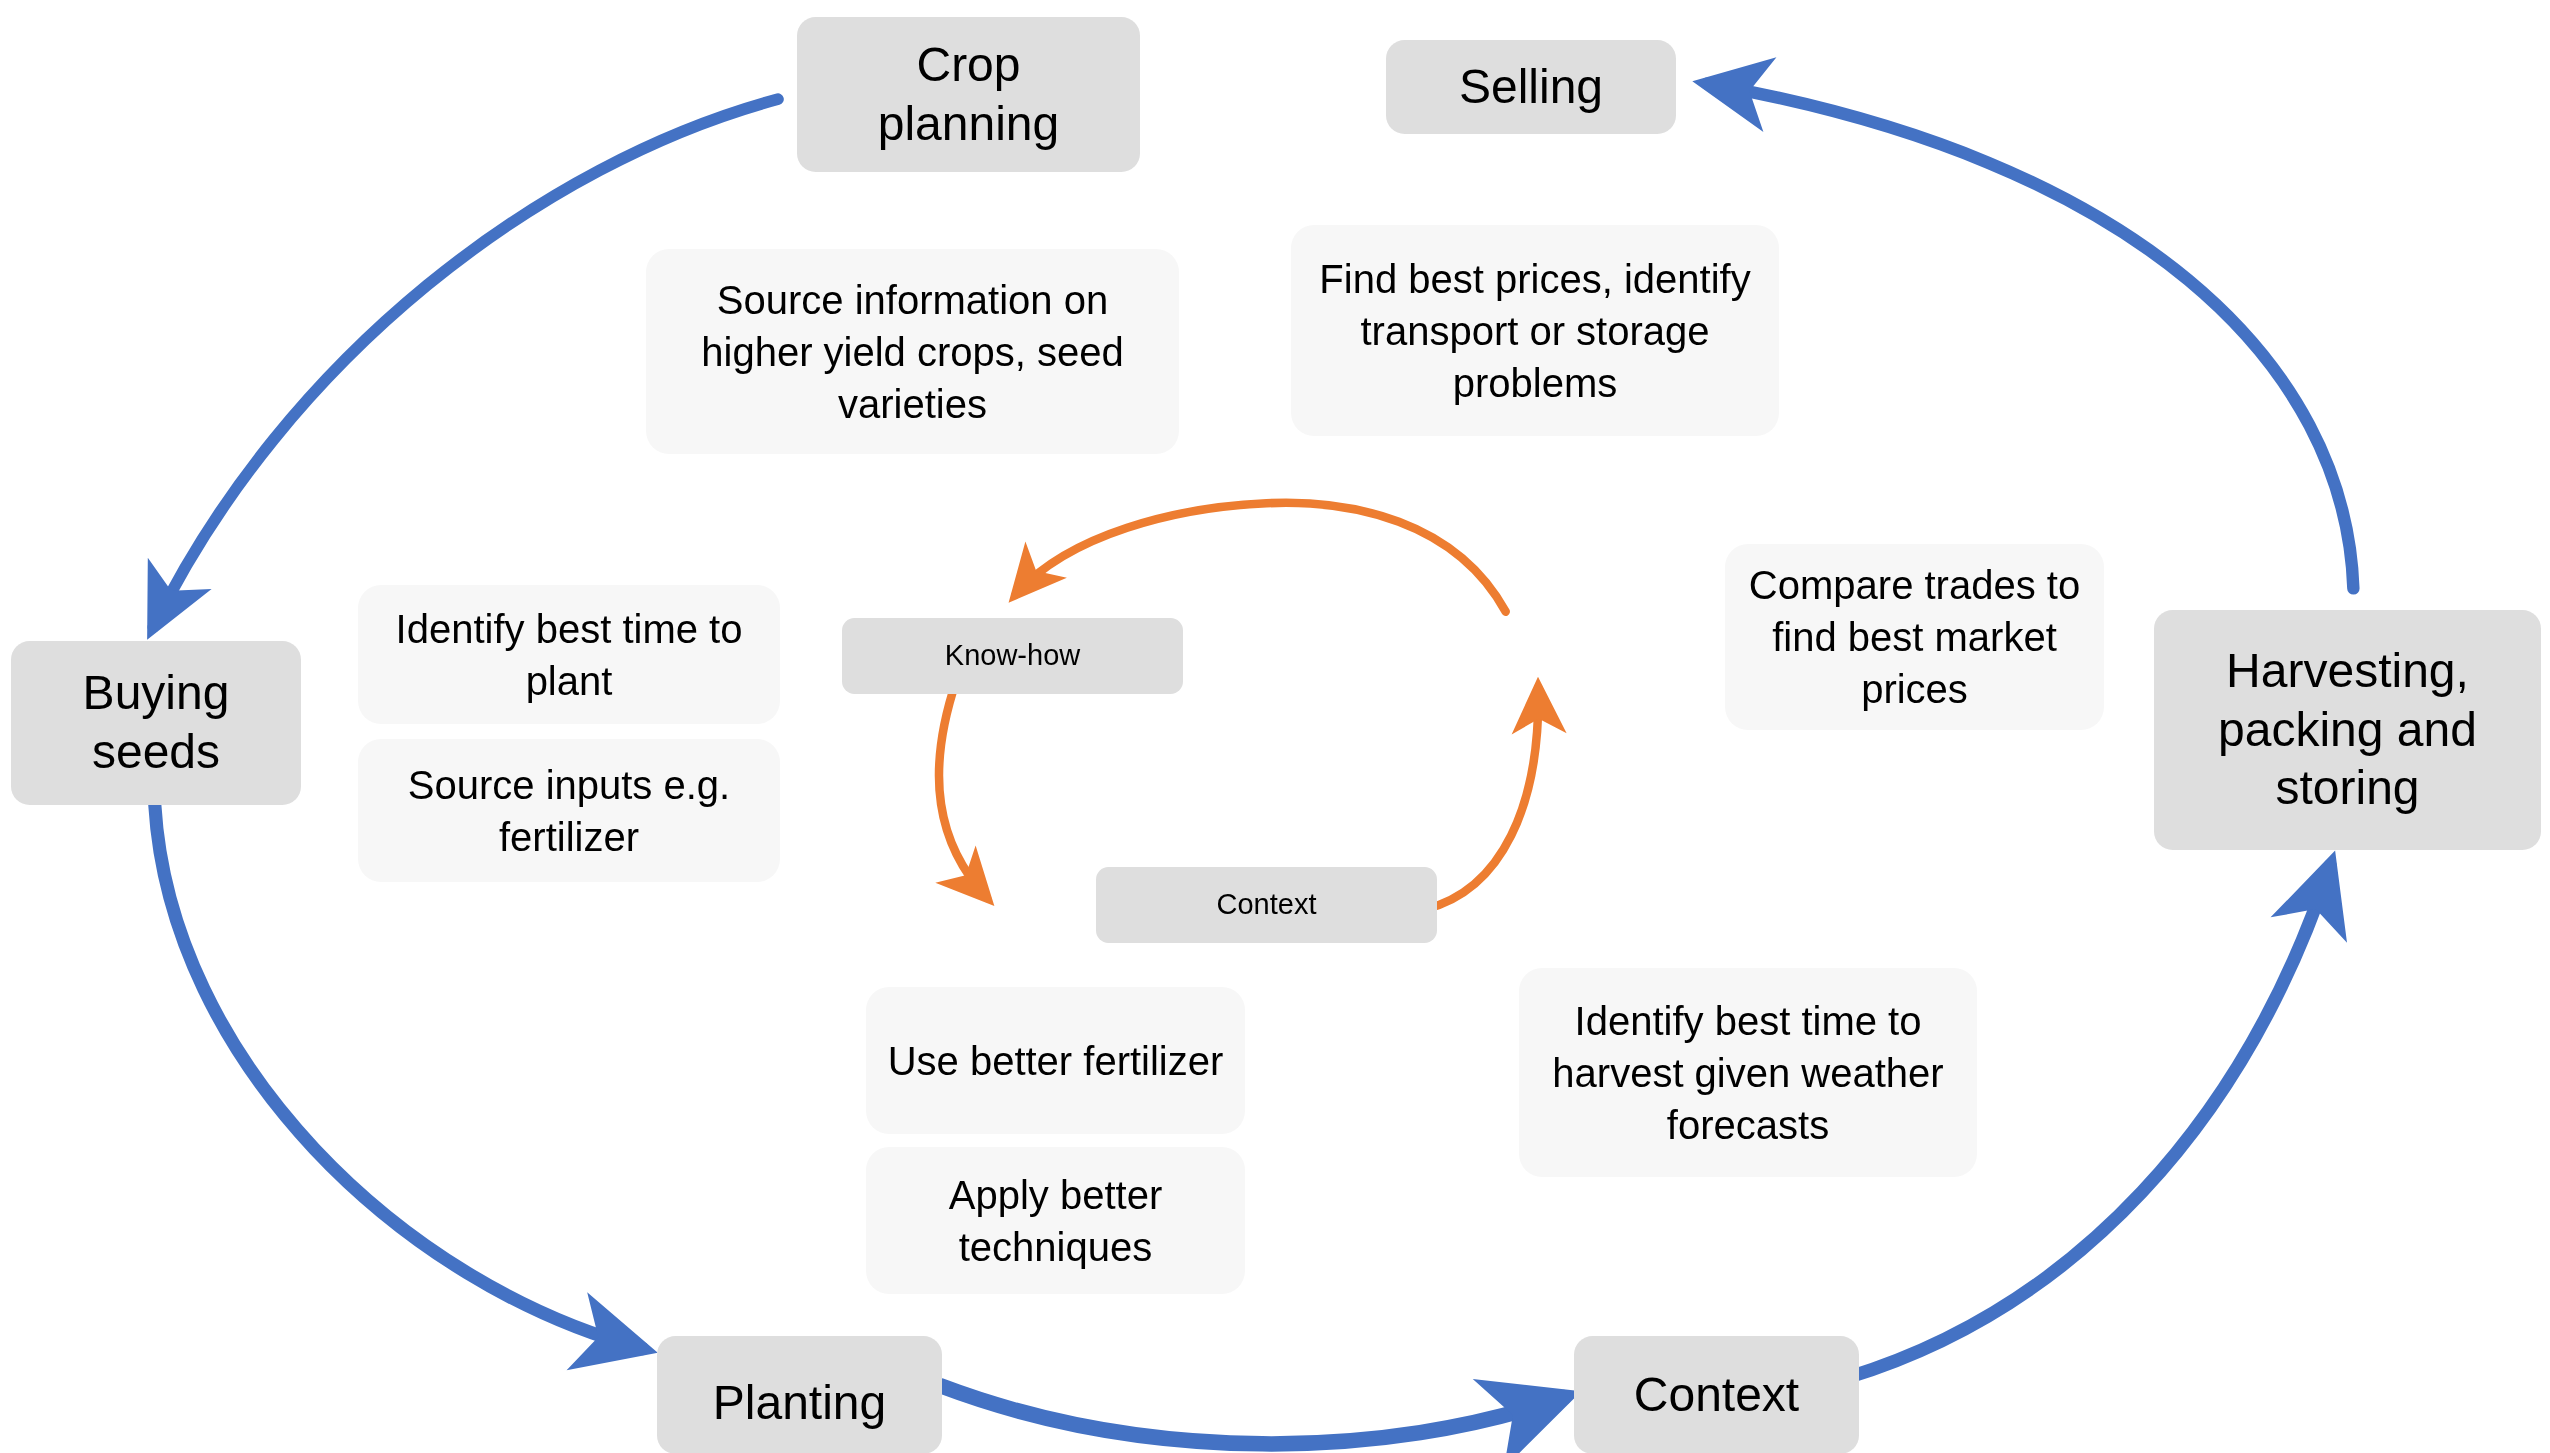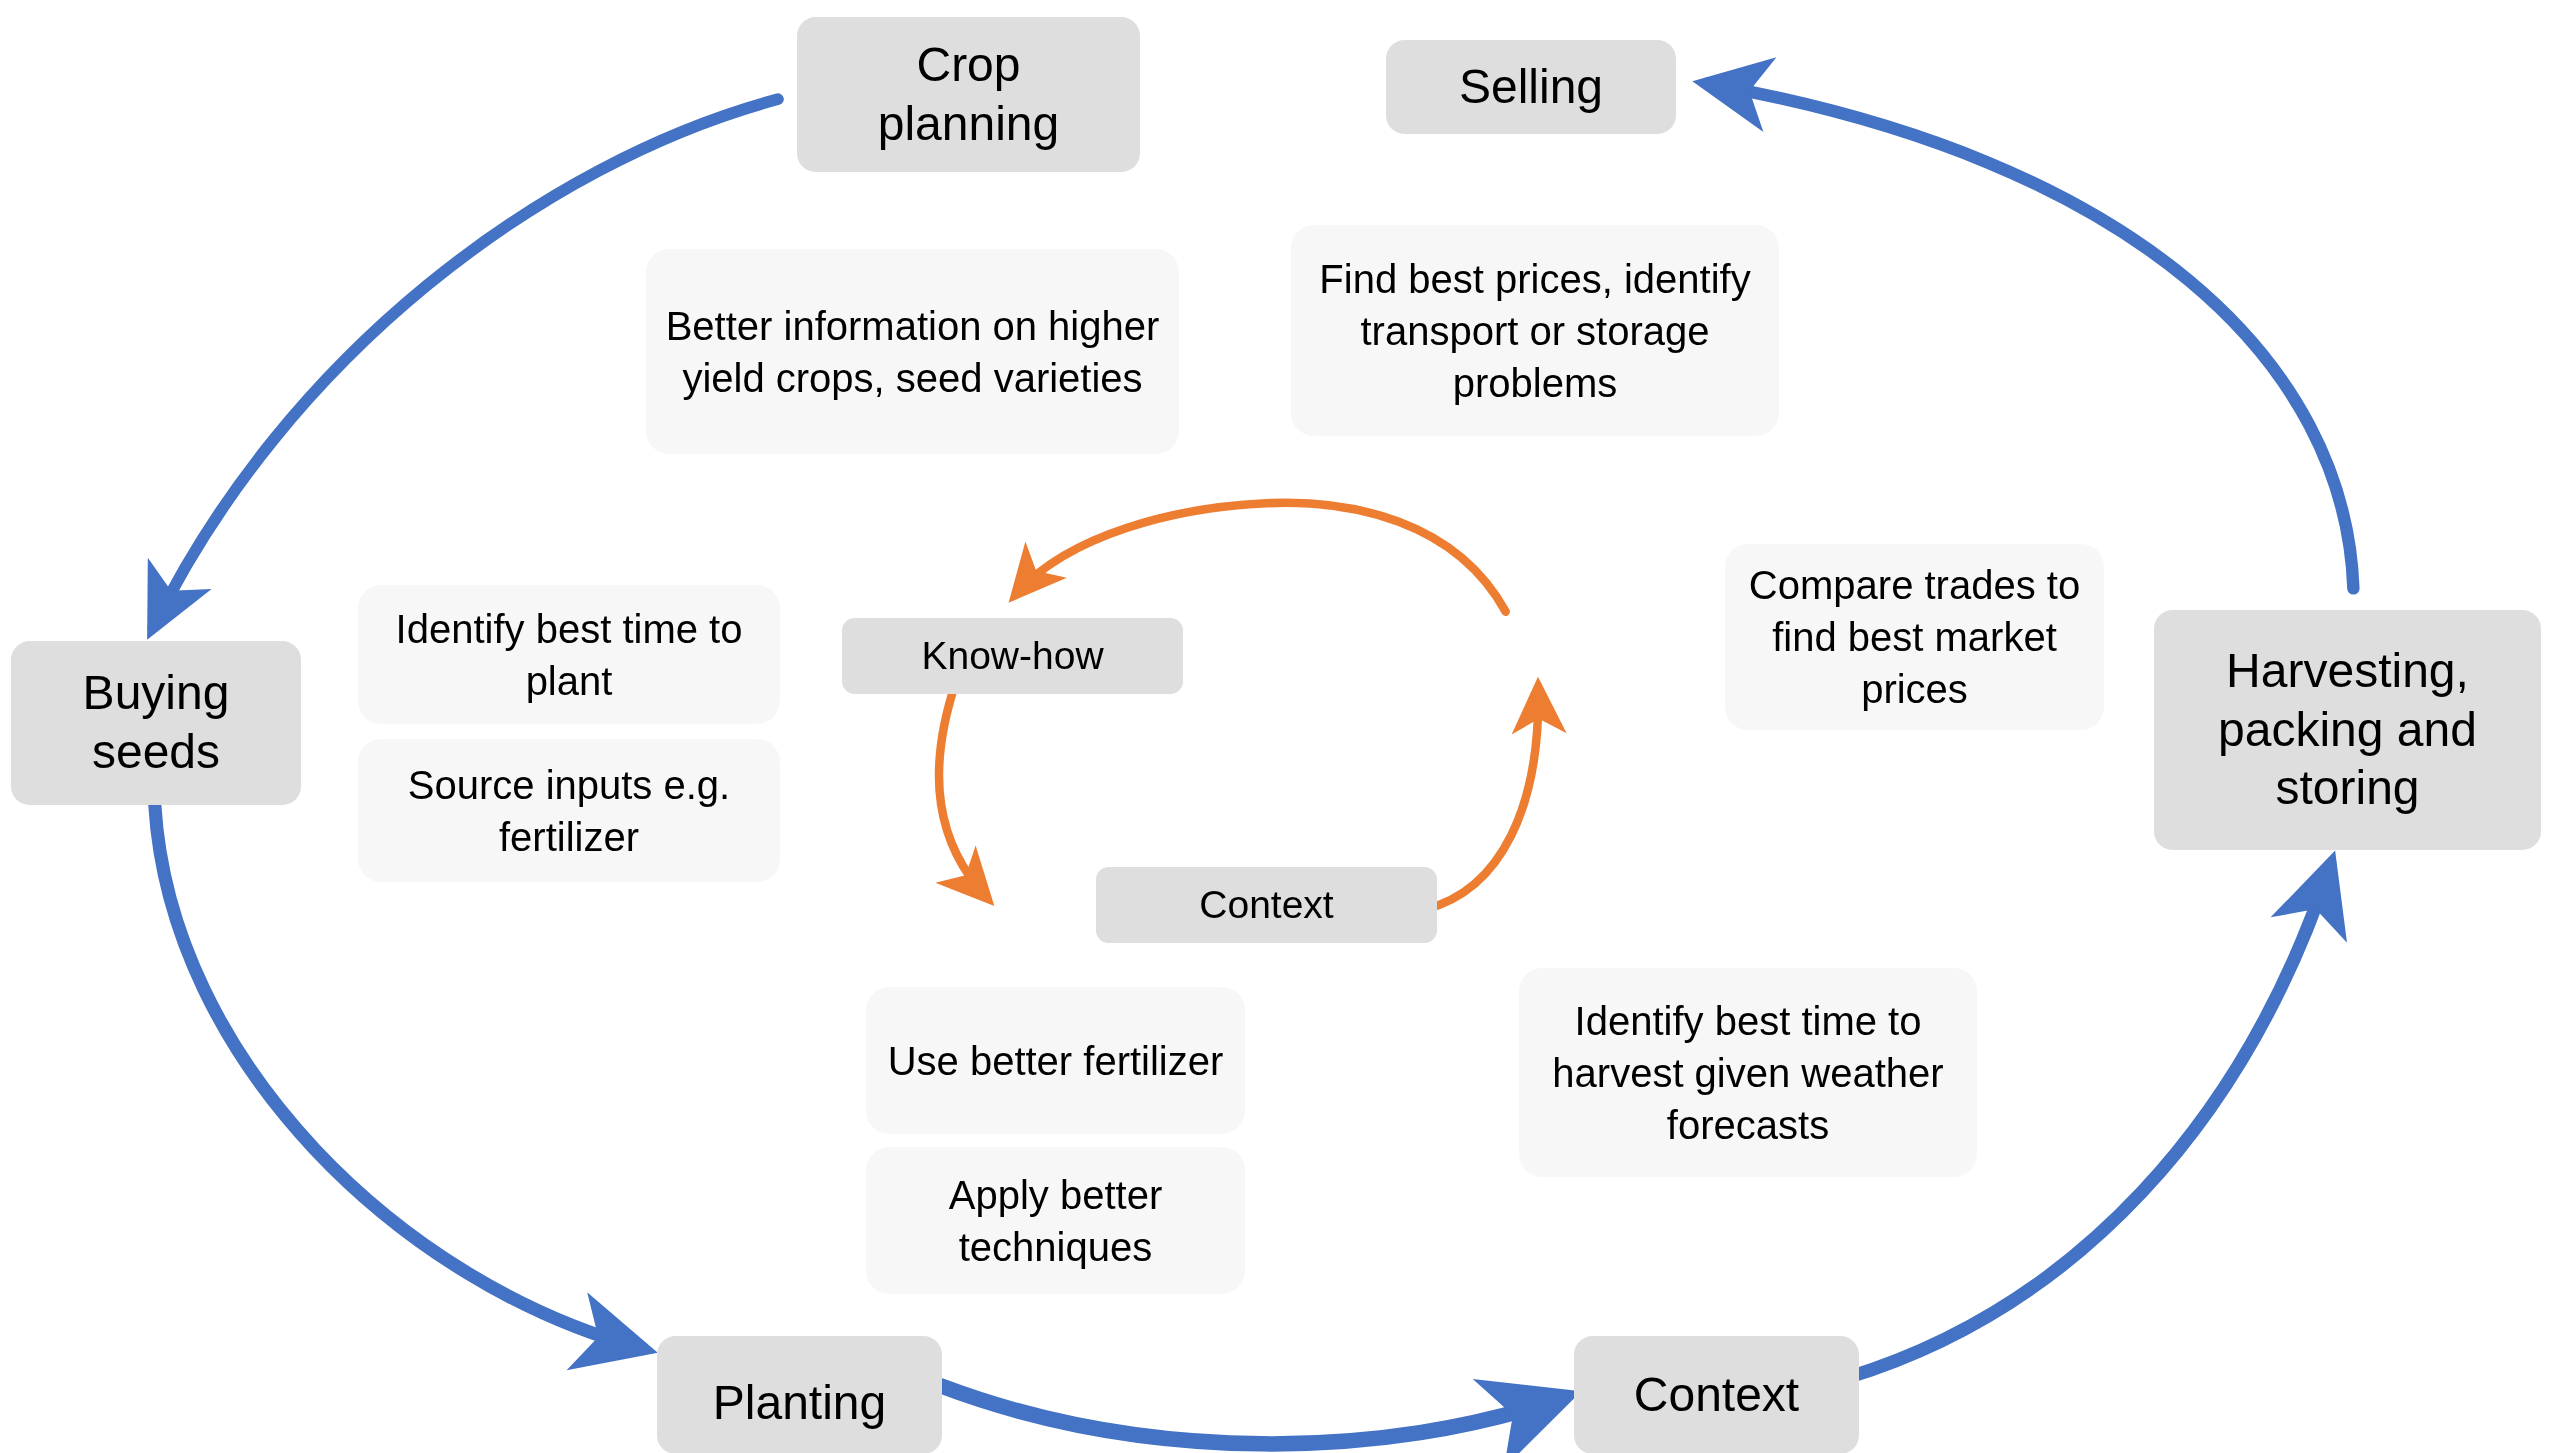--- a/index.html
+++ b/index.html
@@ -32,21 +32,21 @@
     display: flex;
     align-items: center;
     justify-content: center;
     text-align: center;
     line-height: 1.22;
     box-sizing: border-box;
     padding: 6.2px 11px;
     z-index: 3;
   }
   .node.stage-node { font-size: 48px; }
-  .node.inner-node { font-size: 39px; border-radius: 12.4px; }
+  .node.inner-node { font-size: 29px; border-radius: 12.4px; }
   .callout {
     position: absolute;
     background: #f7f7f7;
     border-radius: 23px;
     display: flex;
     align-items: center;
     justify-content: center;
     text-align: center;
     line-height: 1.30;
     font-size: 40px;
@@ -118,21 +118,21 @@
   <div class="node inner-node" style="left:842px; top:618px; width:341px; height:76px;">
     <span>Know-how</span>
   </div>
 
 
   <div class="node inner-node" style="left:1096px; top:867px; width:341px; height:76px;">
     <span>Context</span>
   </div>
 
   <div class="callout" style="left:646px; top:249px; width:533px; height:205px;">
-    <span>Better information on higher yield crops, seed varieties</span>
+    <span>Source information on higher yield crops, seed varieties</span>
   </div>
 
   <div class="callout" style="left:1291px; top:225px; width:488px; height:211px;">
     <span>Find best prices, identify transport or storage problems</span>
   </div>
 
   <div class="callout" style="left:358px; top:585px; width:422px; height:139px;">
     <span>Identify best time to plant</span>
   </div>
 

